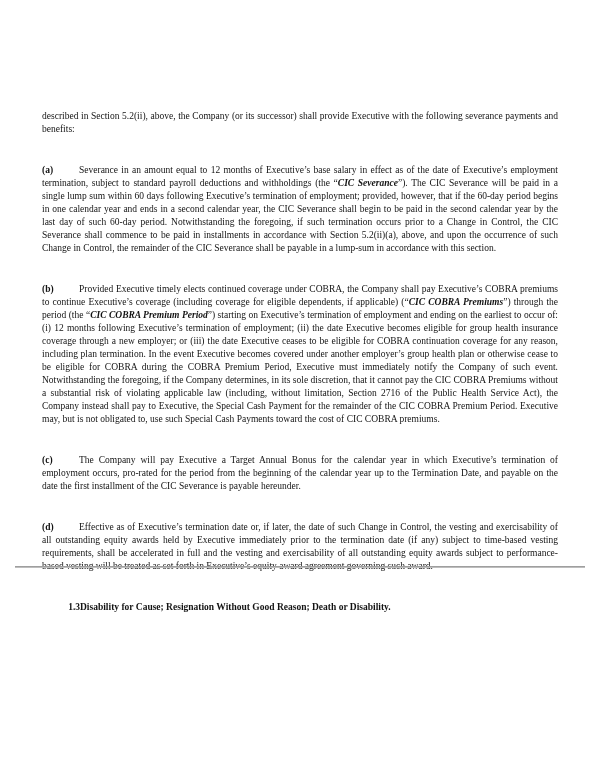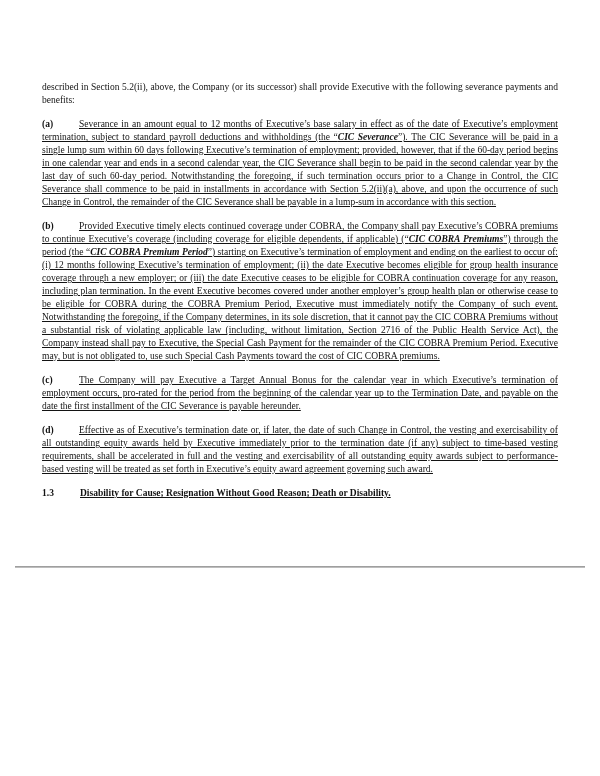--- a/index.html
+++ b/index.html
@@ -12,51 +12,51 @@
     width: 600px;
     height: 776px;
     background: #ffffff;
     font-family: "Liberation Serif", "DejaVu Serif", serif;
     color: #131313;
     overflow: hidden;
   }
   .content {
     position: absolute;
     left: 42px;
-    top: 81px;
+    top: 110px;
     width: 516px;
     font-size: 9.5px;
     line-height: 13px;
     text-align: justify;
   }
   .para {
     margin: 0;
   }
   .para + .para {
-    margin-top: 11px;
-    text-decoration: underline;
+    margin-top: 28px;
   }
   .plabel {
     display: inline-block;
     width: 37px;
     font-weight: bold;
     font-style: normal;
   }
   .term {
     font-weight: bold;
     font-style: italic;
   }
   .heading {
     margin: 12px 0 0 0;
     font-weight: bold;
     text-align: left;
   }
   .hlabel {
     display: inline-block;
     width: 38px;
+    text-align: right;
   }
   .rule {
     position: absolute;
     left: 15px;
     top: 566px;
     width: 570px;
     height: 2px;
     background: linear-gradient(#8f8f8f, #cccccc);
   }
 </style>

